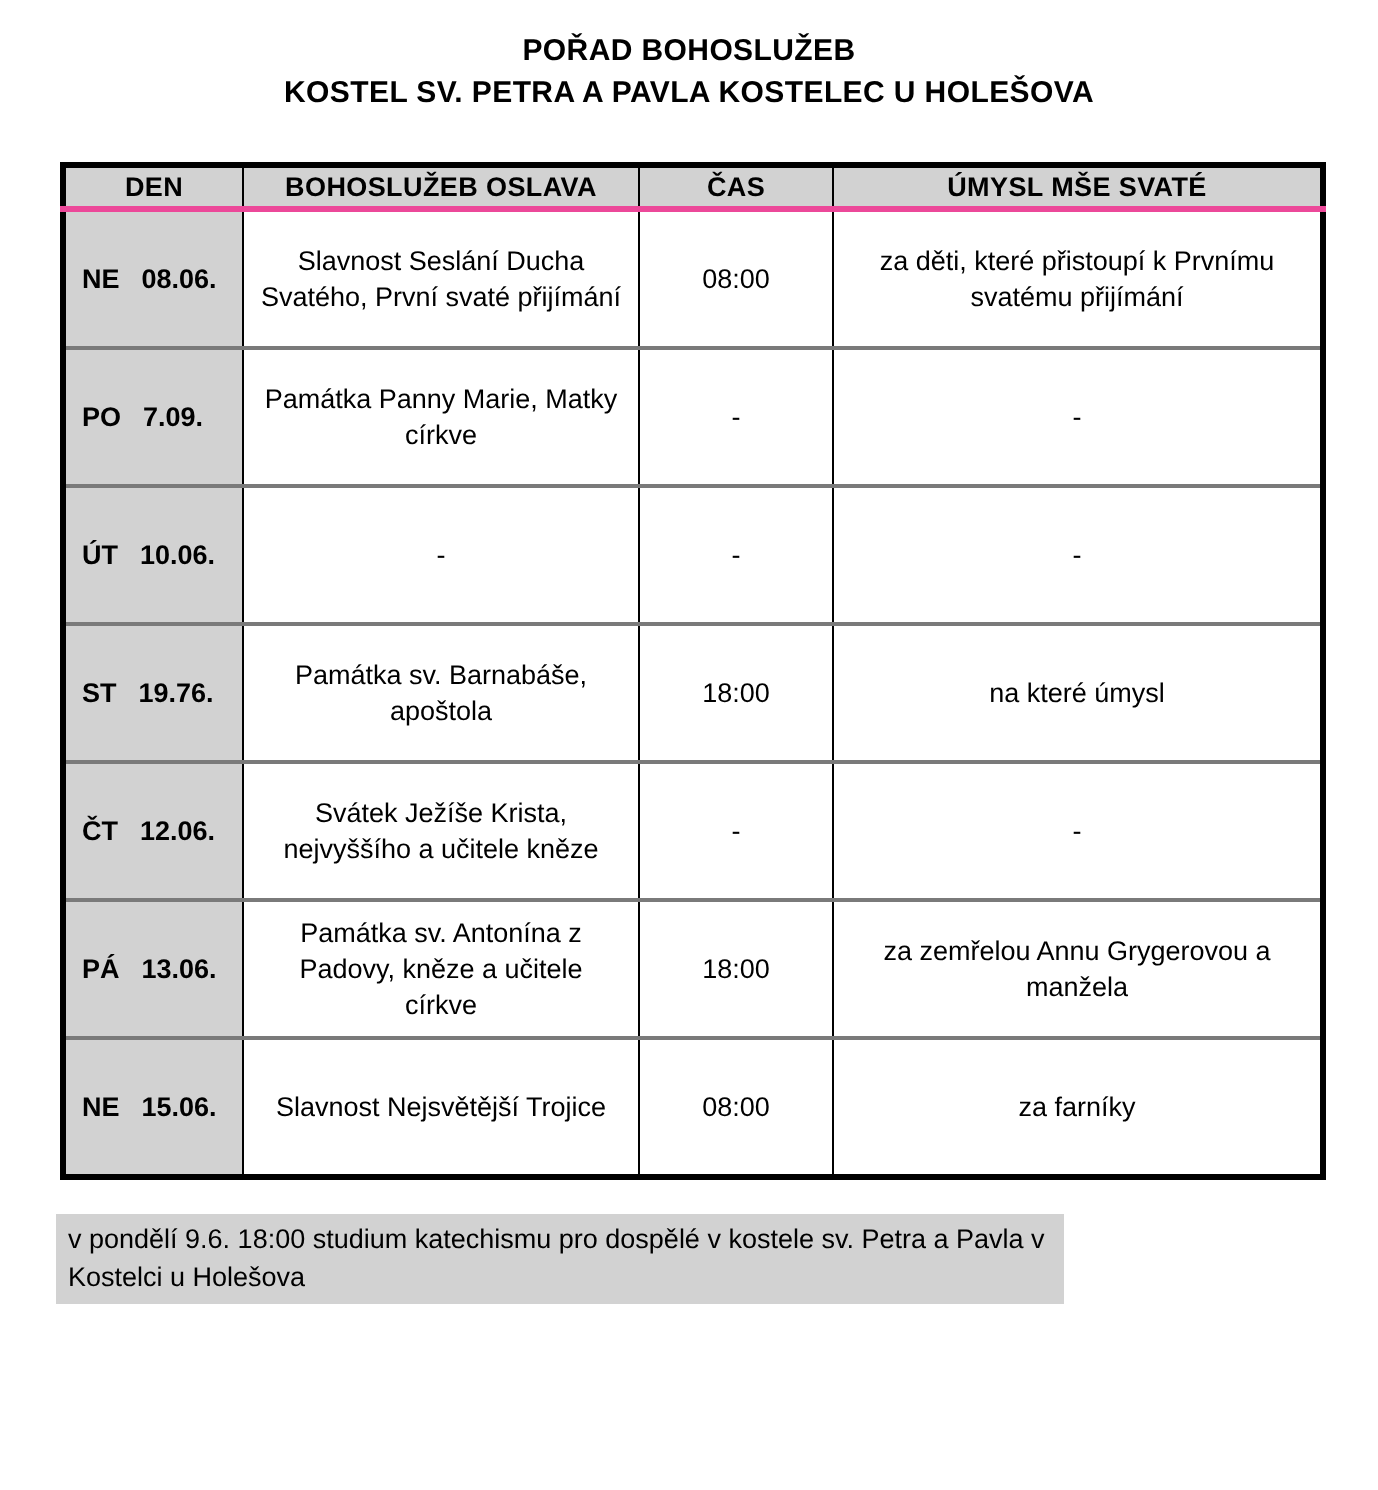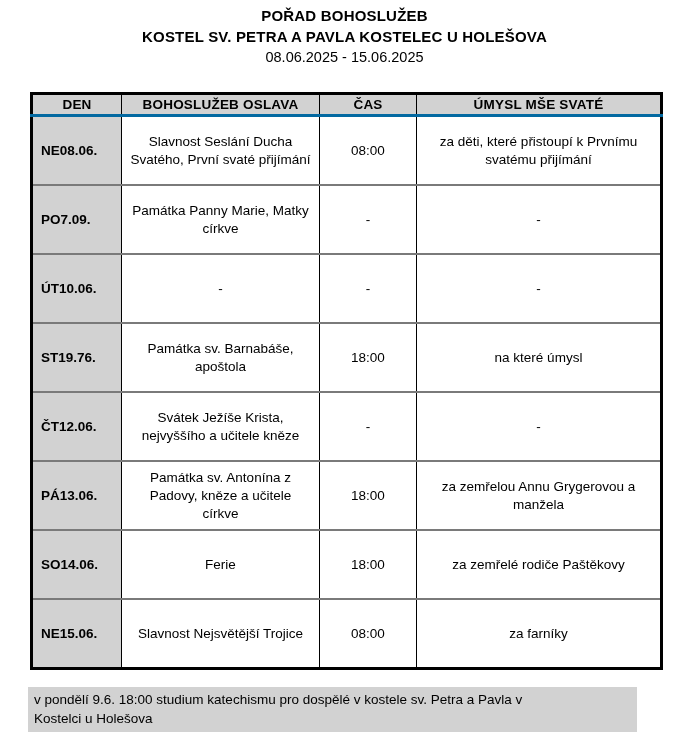--- a/index.html
+++ b/index.html
@@ -10,21 +10,21 @@
   body {
     width: 689px;
     height: 745px;
     font-family: "Liberation Sans", sans-serif;
     color: #000000;
     position: relative;
     overflow: hidden;
   }
   .titles {
     text-align: center;
-    padding-top: 5px;
+    padding-top: 15px;
     line-height: 21px;
   }
   .title-main, .title-sub {
     font-size: 15px;
     font-weight: bold;
     letter-spacing: 0.2px;
   }
   .date-range {
     font-size: 14.5px;
     font-weight: normal;
@@ -42,21 +42,21 @@
   col.c-umy { width: 245px; }
   th {
     background: #d2d2d2;
     font-size: 13.5px;
     font-weight: bold;
     text-align: center;
     height: 17px;
     padding: 1px 2px;
     border-left: 1.5px solid #000;
     border-right: 1.5px solid #000;
-    border-bottom: 3px solid #0369a1;
+    border-bottom: 3px solid #ec4899;
     letter-spacing: 0.2px;
   }
   td {
     border-left: 1.5px solid #000;
     border-right: 1.5px solid #000;
     border-top: 2px solid #7a7a7a;
     border-bottom: 2px solid #7a7a7a;
     font-size: 13.5px;
     text-align: center;
     vertical-align: middle;
@@ -64,39 +64,38 @@
     padding: 2px 8px;
     line-height: 18px;
   }
   td.day {
     background: #d2d2d2;
     font-weight: bold;
     text-align: left;
     padding-left: 8px;
     white-space: nowrap;
   }
-  .day-date { }
+  .day-date { margin-left: 11px; }
   .note {
     box-sizing: border-box;
-    width: 609px;
+    width: 504px;
     margin: 17px 0 0 28px;
     background: #d2d2d2;
     font-size: 13.5px;
     line-height: 19px;
     padding: 3px 6px 4px 6px;
     white-space: pre-line;
   }
 </style>
 </head>
 <body>
 
 <div class="titles">
   <div class="title-main">POŘAD BOHOSLUŽEB</div>
   <div class="title-sub">KOSTEL SV. PETRA A PAVLA KOSTELEC U HOLEŠOVA</div>
-  <div class="date-range">08.06.2025 - 15.06.2025</div>
 </div>
 
 <table class="schedule">
   <colgroup>
     <col class="c-den">
       <col class="c-osl">
       <col class="c-cas">
       <col class="c-umy">
   </colgroup>
   <thead>
@@ -138,26 +137,20 @@
         <td>-</td>
         <td>-</td>
       </tr>
       <tr>
         <td class="day"><span class="day-abbr">PÁ</span><span class="day-date">13.06.</span></td>
         <td>Památka sv. Antonína z Padovy, kněze a učitele církve</td>
         <td>18:00</td>
         <td>za zemřelou Annu Grygerovou a manžela</td>
       </tr>
       <tr>
-        <td class="day"><span class="day-abbr">SO</span><span class="day-date">14.06.</span></td>
-        <td>Ferie</td>
-        <td>18:00</td>
-        <td>za zemřelé rodiče Paštěkovy</td>
-      </tr>
-      <tr>
         <td class="day"><span class="day-abbr">NE</span><span class="day-date">15.06.</span></td>
         <td>Slavnost Nejsvětější Trojice</td>
         <td>08:00</td>
         <td>za farníky</td>
       </tr>
     </tbody>
 </table>
 
 <div class="note">v pondělí 9.6. 18:00 studium katechismu pro dospělé v kostele sv. Petra a Pavla v
 Kostelci u Holešova</div>

